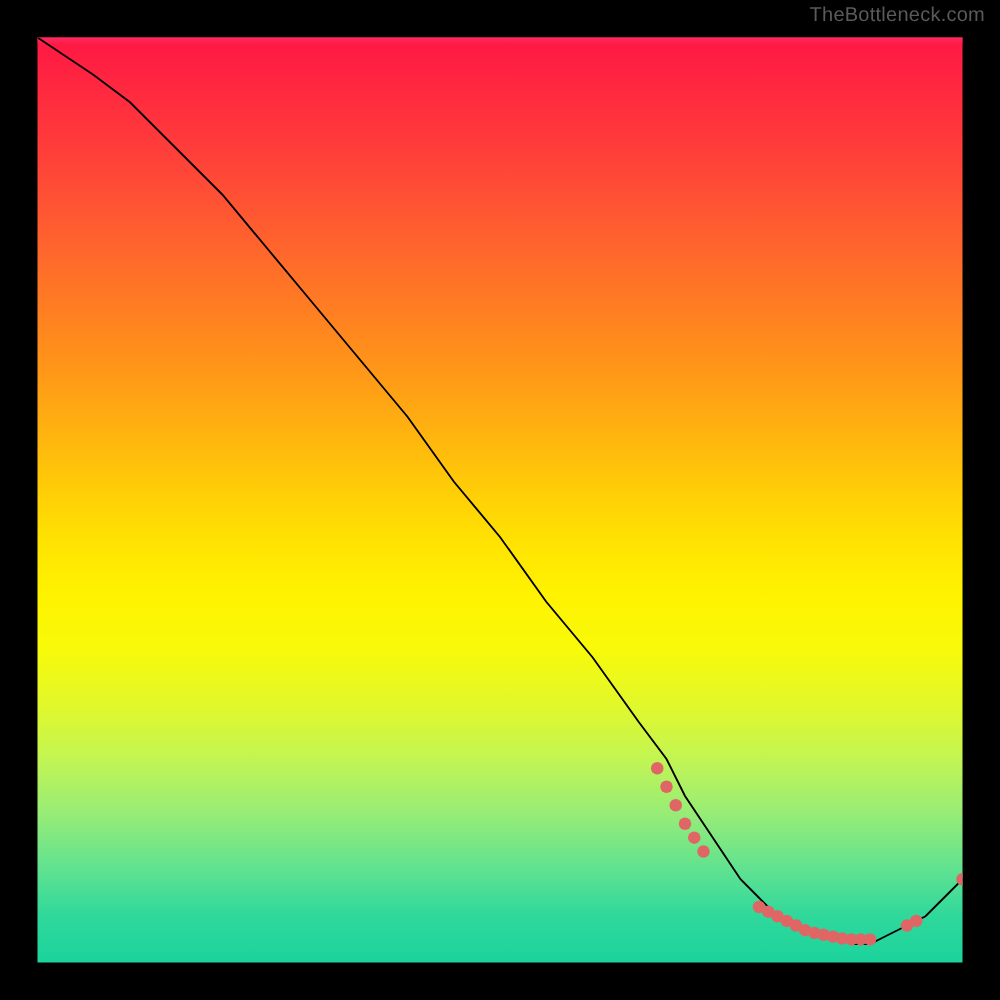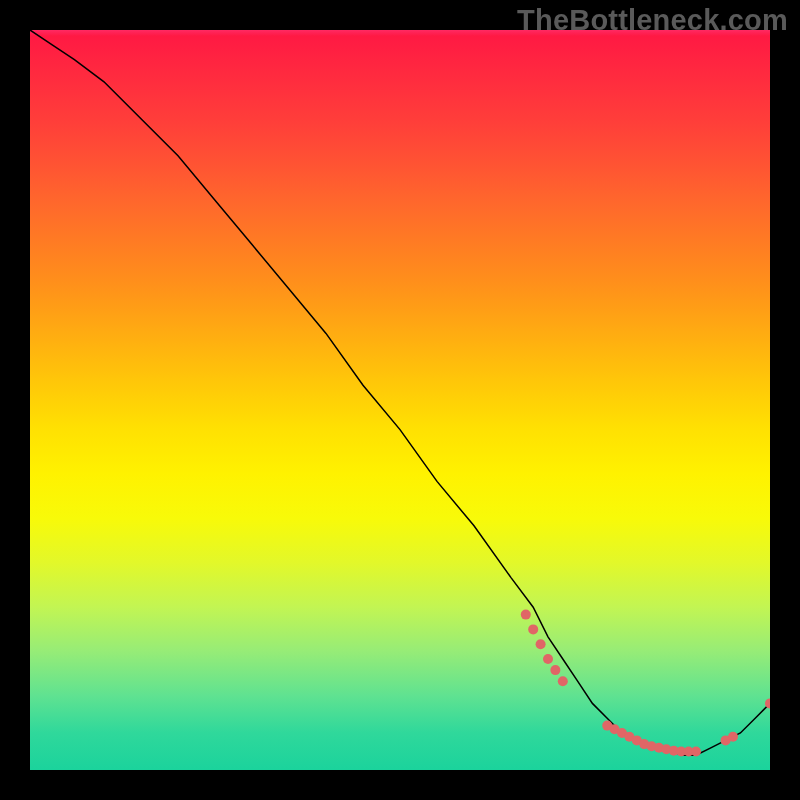--- a/index.html
+++ b/index.html
@@ -15,23 +15,22 @@
     position: relative;
     width: 800px;
     height: 800px;
     background: #000;
   }
   .watermark {
     position: absolute;
     top: 4px;
     right: 12px;
     color: #5a5a5a;
-    font-size: 29px;
+    font-size: 16px;
     letter-spacing: 0.2px;
-    font-weight: bold;
   }
   .plot-area {
     position: absolute;
     left: 30px;
     top: 30px;
     width: 740px;
     height: 740px;
     
     background: linear-gradient(
       to bottom,

